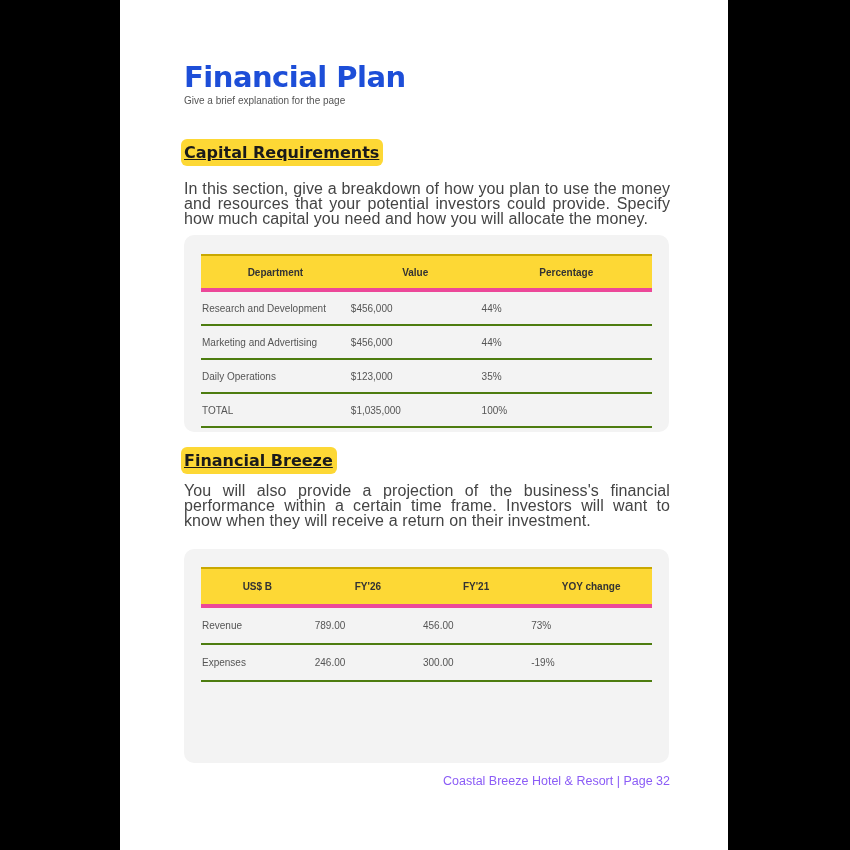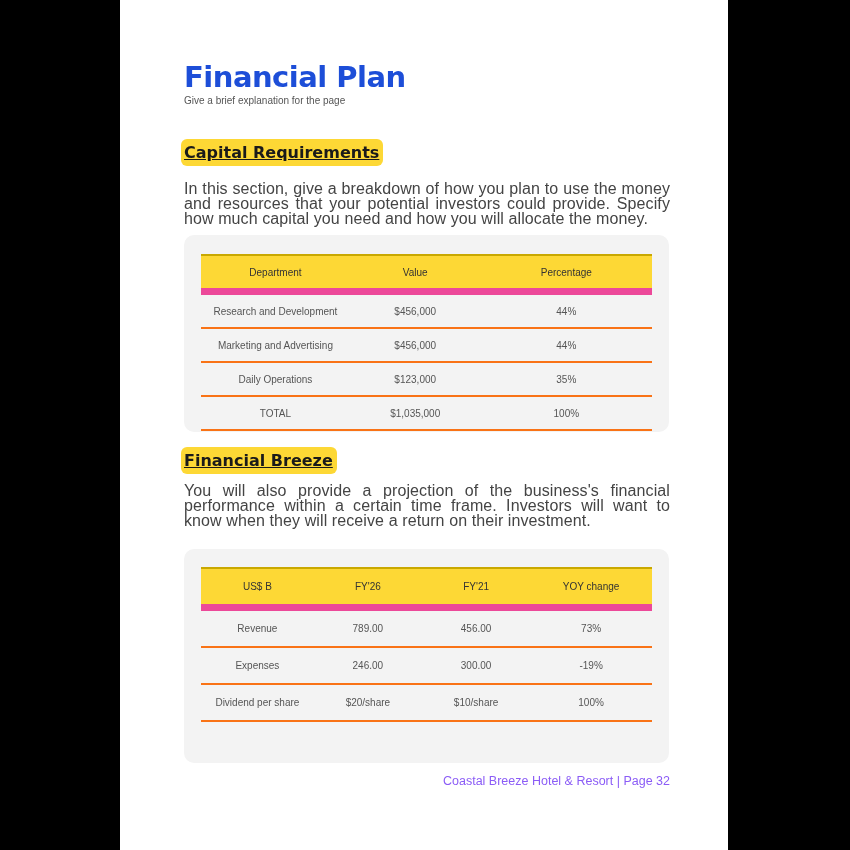--- a/index.html
+++ b/index.html
@@ -12,24 +12,24 @@
     .pill.out { top:447px; }
     .para { position:absolute; left:64px; width:486px; font-size:16px; line-height:15px; color:#444; text-align:justify; margin:0; letter-spacing:0.1px; }
     .para.cap { top:181px; }
     .para.out { top:483px; }
     .card { position:absolute; left:64px; width:485px; background:#f3f3f3; border-radius:10px; }
     .card.cap { top:235px; height:197px; }
     .card.out { top:549px; height:214px; }
     table { position:absolute; left:17px; border-collapse:collapse; width:451px; }
     .card.cap table { top:19px; }
     .card.out table { top:18px; }
-    th { background:#fdd835; font-size:10px; font-weight:normal; color:#333; border-top:2px solid #c9a800; border-bottom:7px solid #ec4899; text-align:center; }
+    th { background:#fdd835; font-size:10px; font-weight:bold; color:#333; border-top:2px solid #c9a800; border-bottom:4px solid #ec4899; text-align:center; }
     .card.cap th { height:30px; }
     .card.out th { height:33px; }
-    td { font-size:10px; color:#555; text-align:center; border-bottom:2px solid #f97316; }
+    td { font-size:10px; color:#555; text-align:left; border-bottom:2px solid #4d7c0f; }
     .card.cap td { height:30px; }
     .card.out td { height:33px; }
     .footer { position:absolute; right:58px; top:774px; font-size:12.5px; color:#8b5cf6; margin:0; }
   </style>
 </head>
 <body>
 
 <div class="page">
   <h1 class="title">Financial Plan</h1>
   <p class="subtitle">Give a brief explanation for the page</p>
@@ -90,24 +90,18 @@
           <td>789.00</td>
           <td>456.00</td>
           <td>73%</td>
         </tr>
         <tr>
           <td>Expenses</td>
           <td>246.00</td>
           <td>300.00</td>
           <td>-19%</td>
         </tr>
-        <tr>
-          <td>Dividend per share</td>
-          <td>$20/share</td>
-          <td>$10/share</td>
-          <td>100%</td>
-        </tr>
       </tbody>
     </table>
   </div>
 
   <p class="footer">Coastal Breeze Hotel &amp; Resort | Page 32</p>
 </div>
 
 </body></html>

